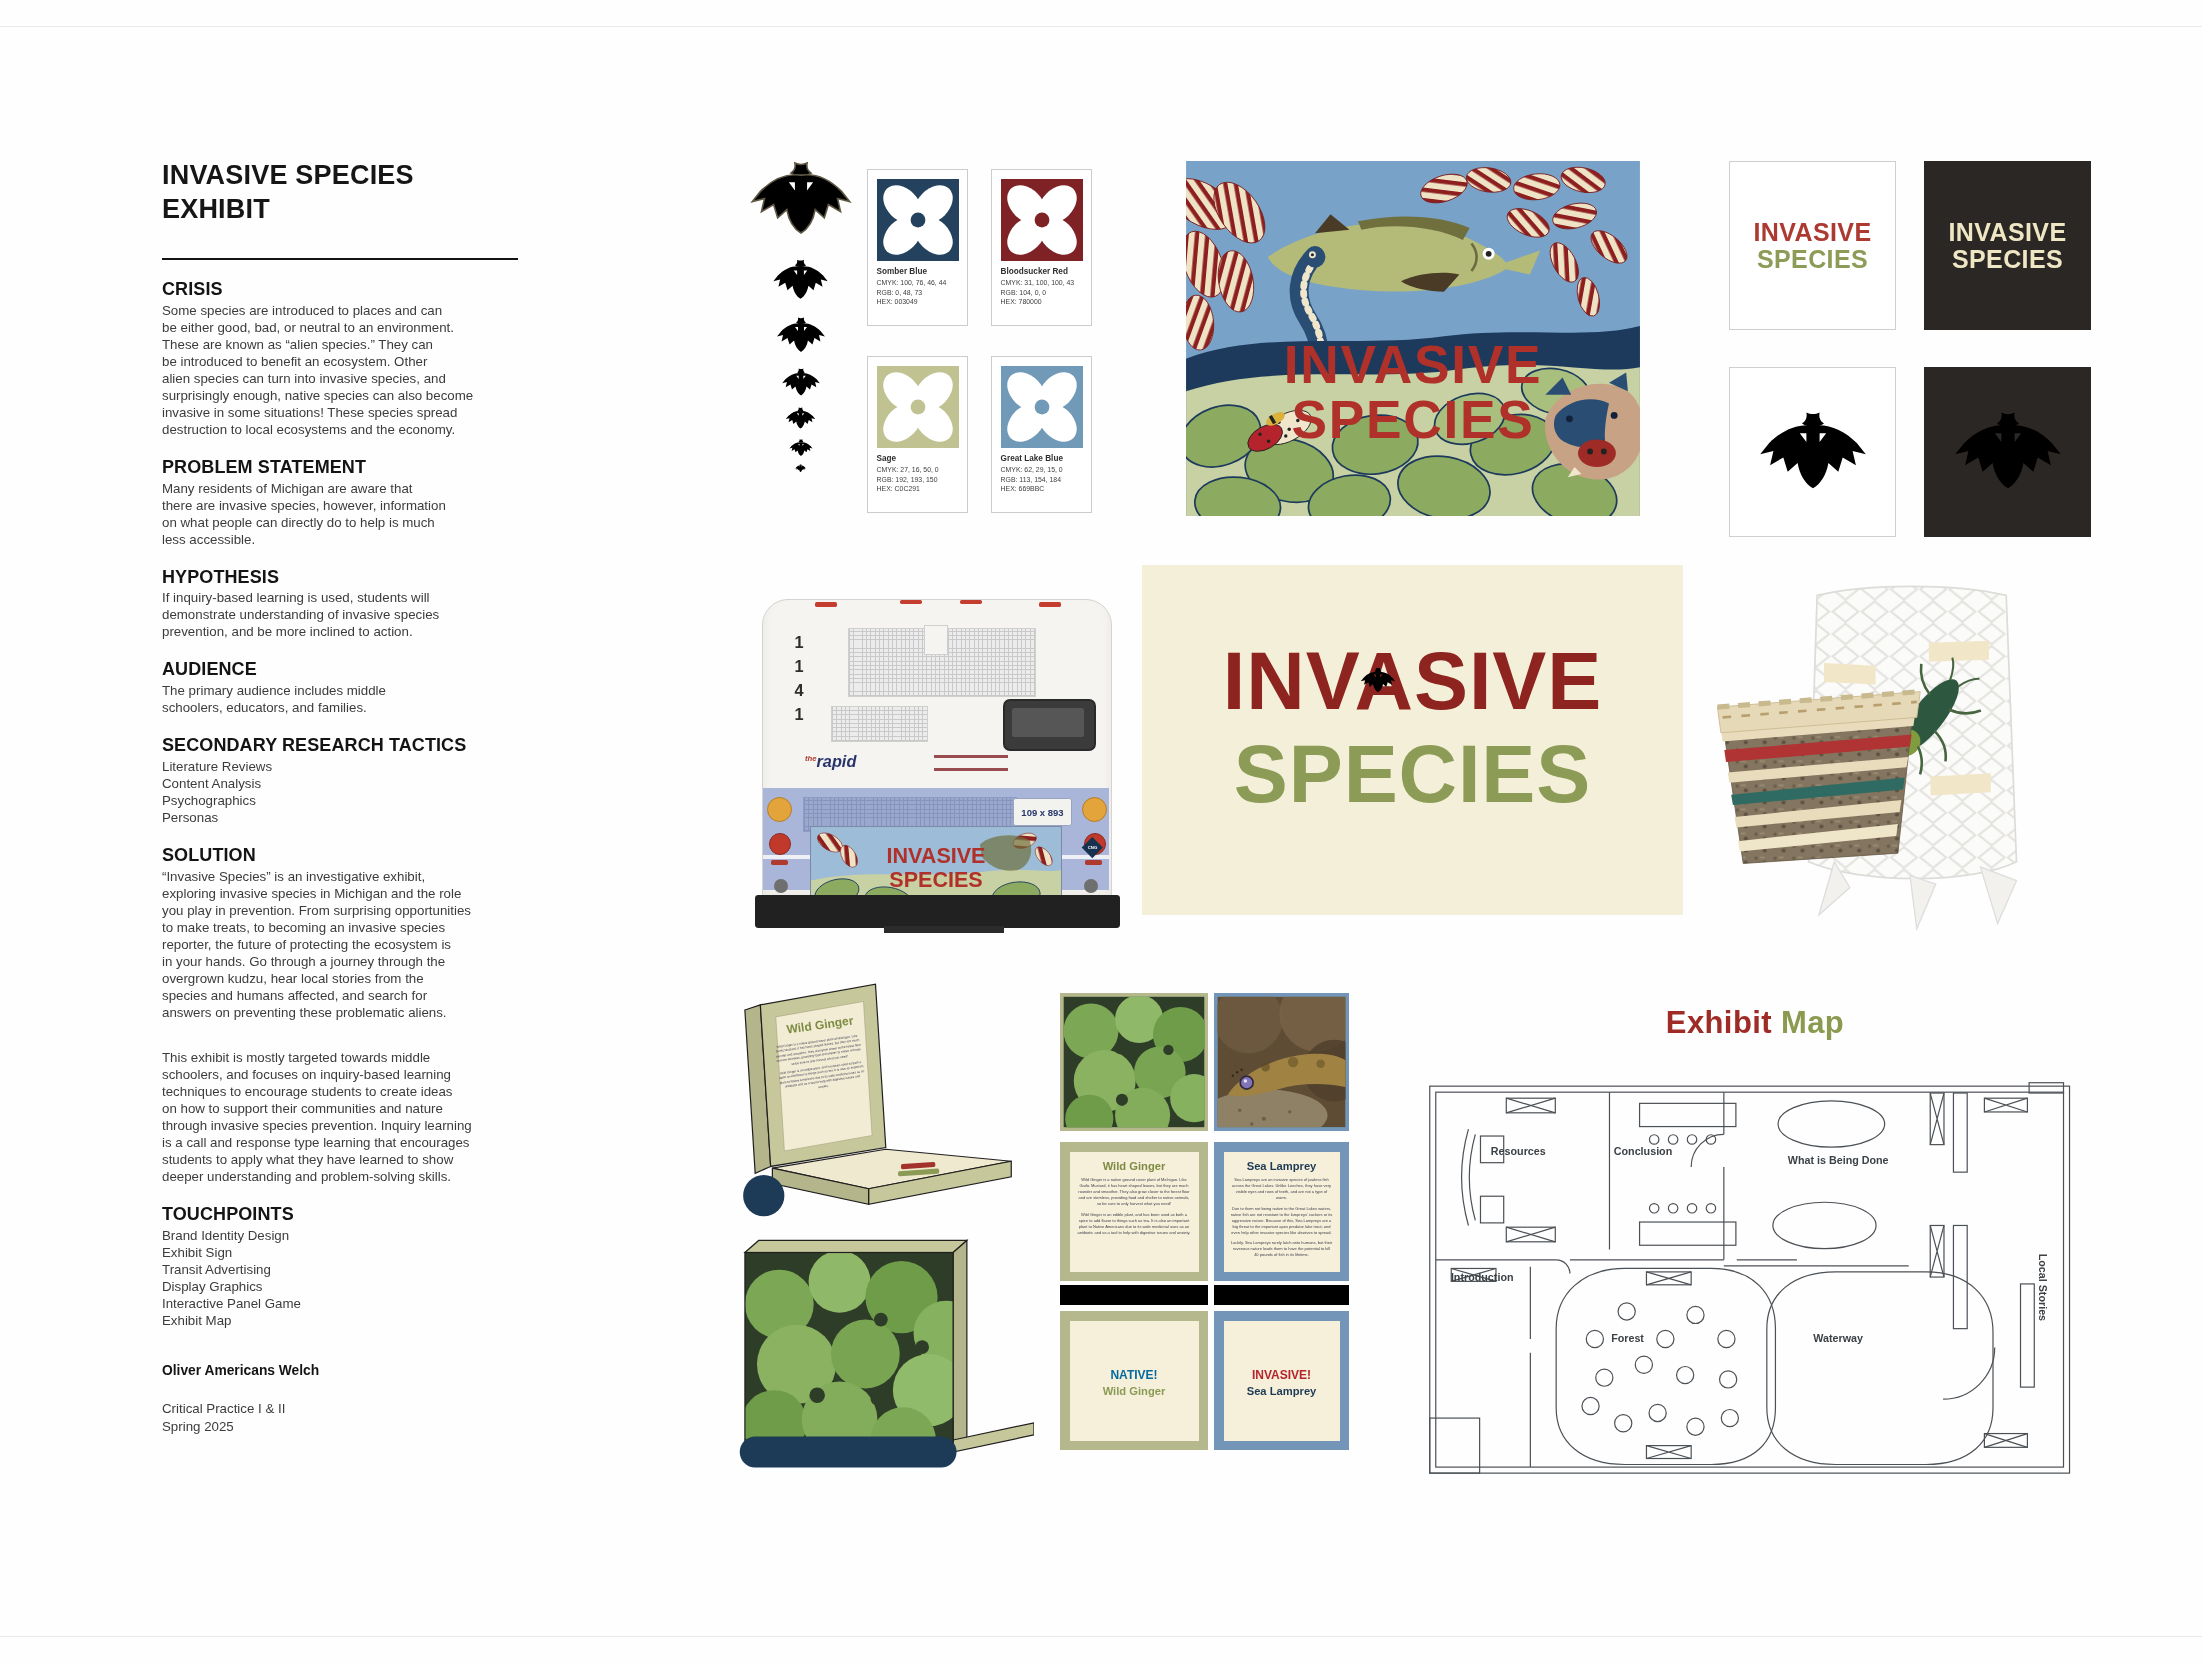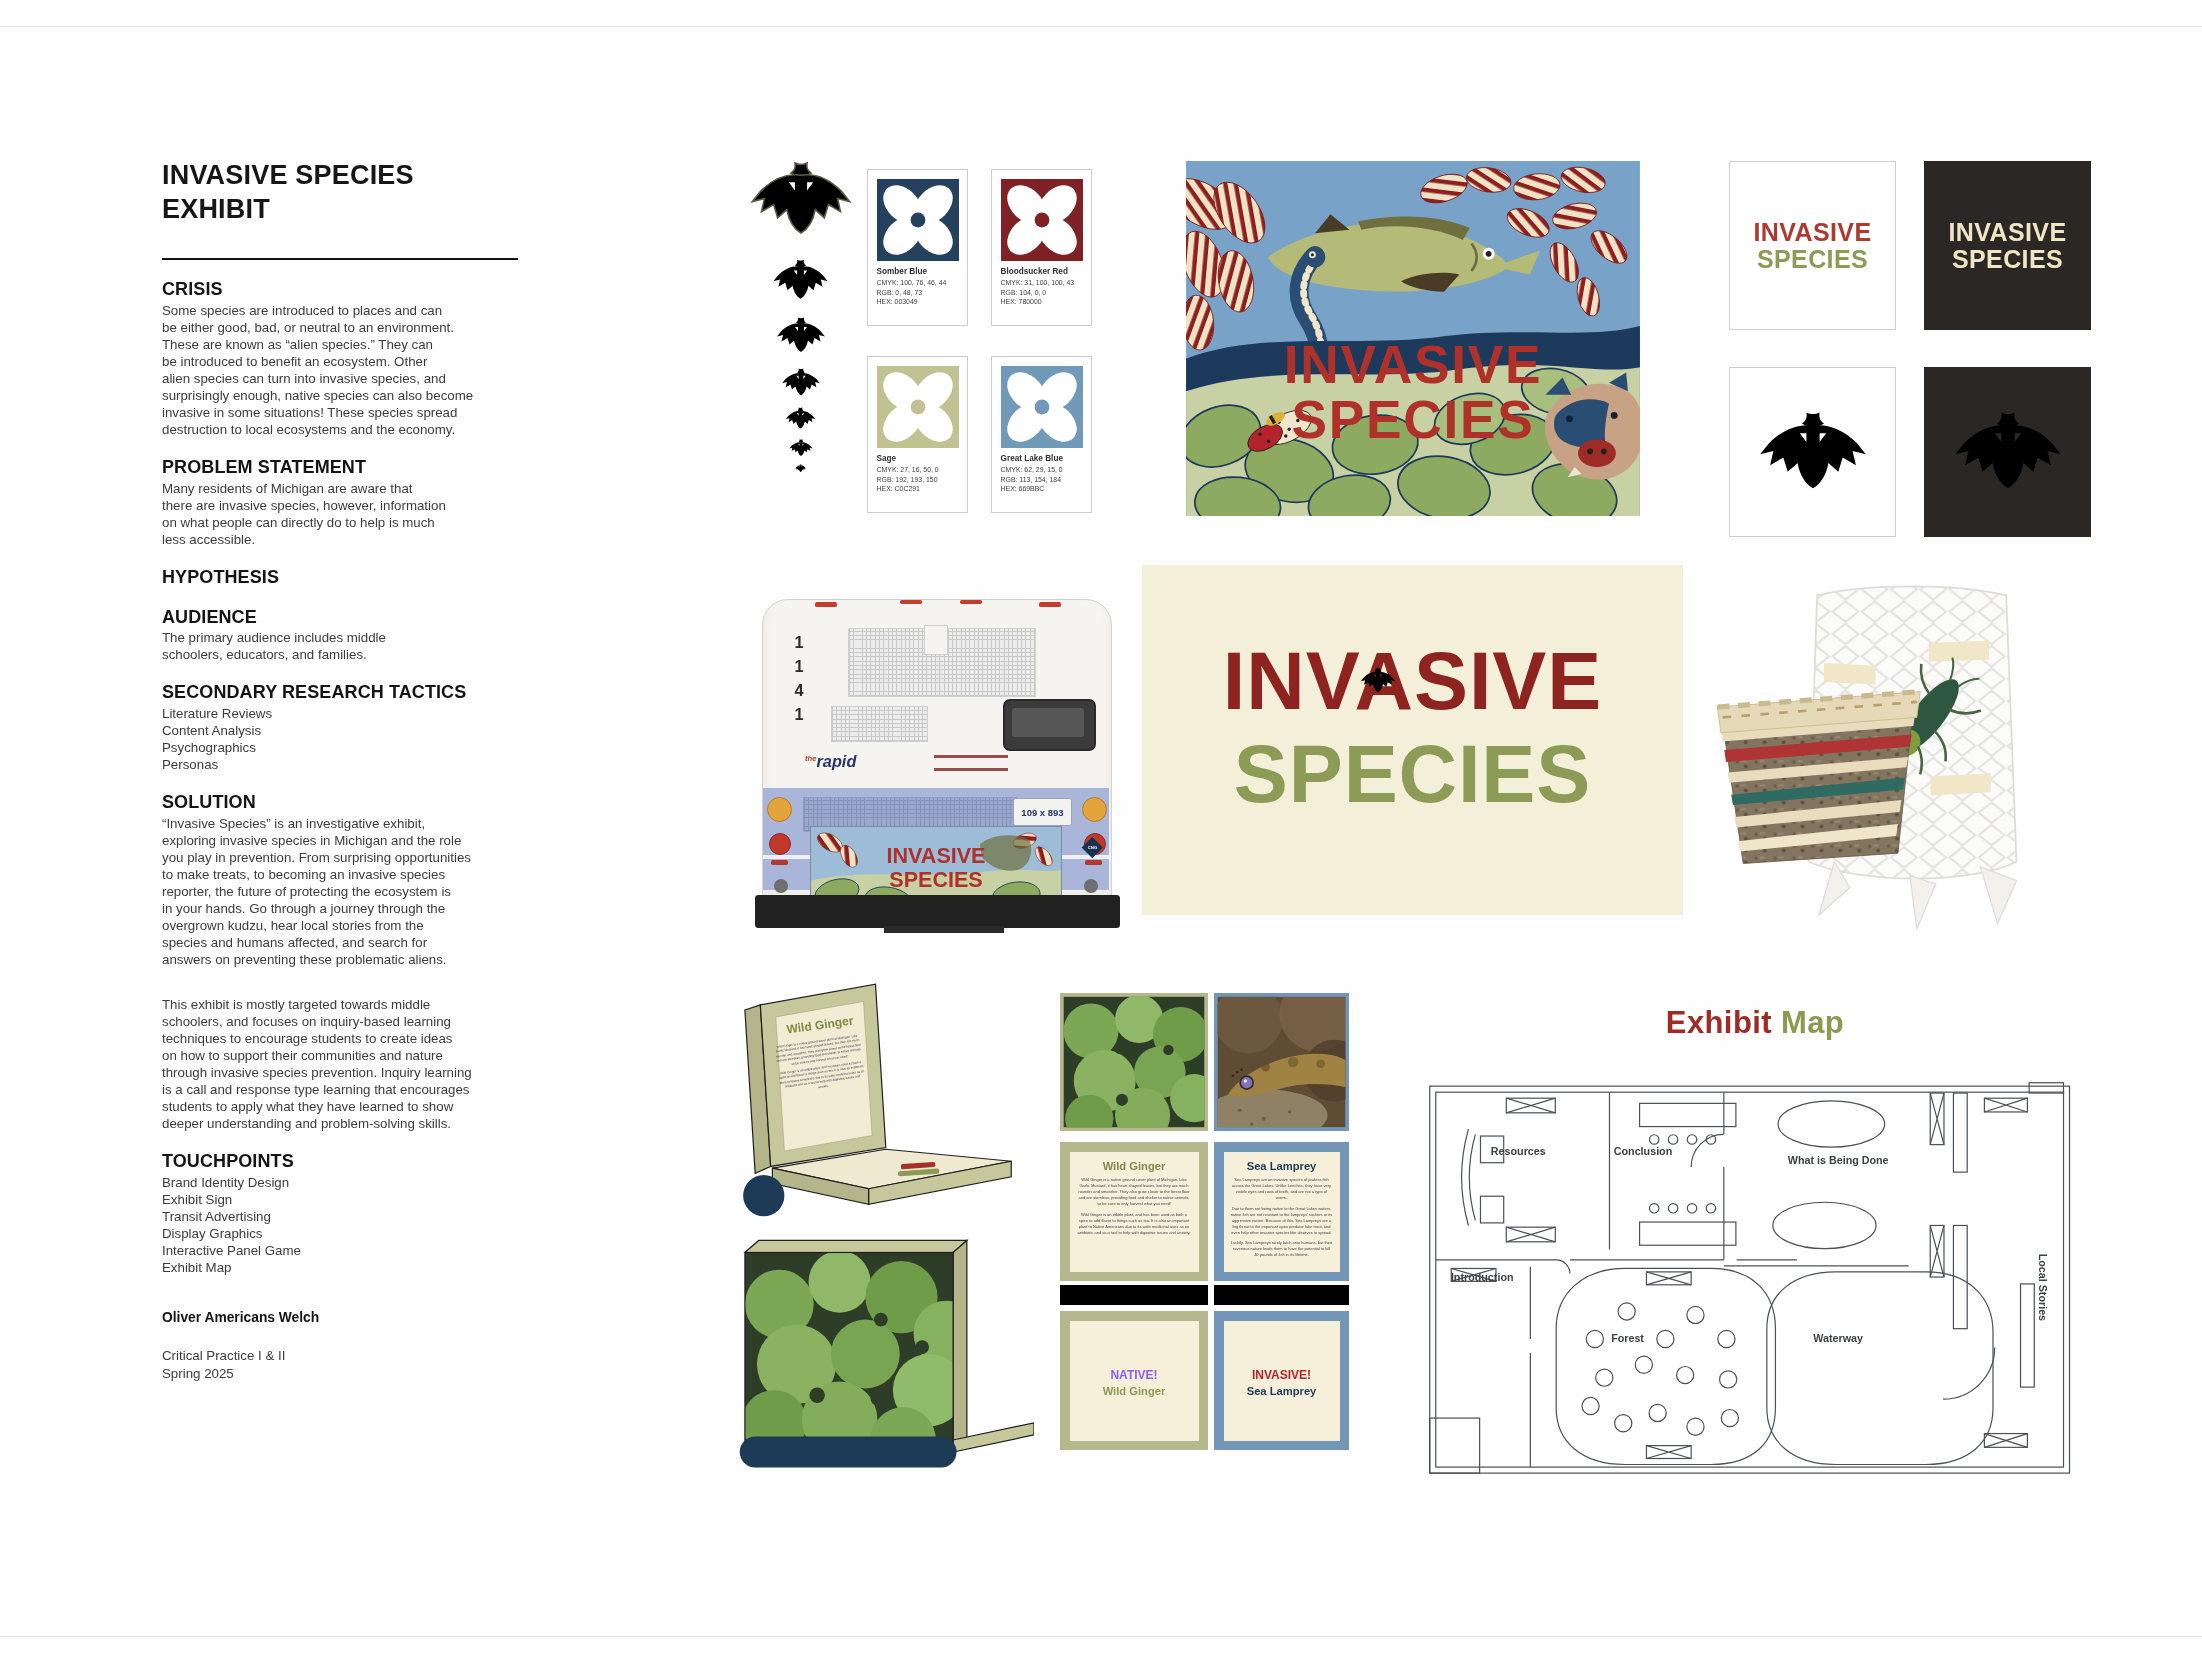--- a/index.html
+++ b/index.html
@@ -101,20 +101,23 @@
   </div>
   <div class="sec">
     <h3>PROBLEM STATEMENT</h3>
     <p>Many residents of Michigan are aware that
 there are invasive species, however, information
 on what people can directly do to help is much
 less accessible.</p>
   </div>
   <div class="sec">
     <h3>HYPOTHESIS</h3>
+    <p>If inquiry-based learning is used, students will
+demonstrate understanding of invasive species
+prevention, and be more inclined to action.</p>
   </div>
   <div class="sec">
     <h3>AUDIENCE</h3>
     <p>The primary audience includes middle
 schoolers, educators, and families.</p>
   </div>
   <div class="sec">
     <h3>SECONDARY RESEARCH TACTICS</h3>
     <p>Literature Reviews
 Content Analysis
@@ -585,21 +588,21 @@
     <div class="body">Due to them not being native to the Great Lakes waters, native fish are not resistant to the lampreys' suckers or its aggressive nature. Because of this, Sea Lampreys are a big threat to the important apex predator lake trout, and even help other invasive species like alewives to spread.</div>
     <div class="body">Luckily, Sea Lampreys rarely latch onto humans, but their ravenous nature leads them to have the potential to kill 40 pounds of fish in its lifetime.</div>
   </div>
 </div>
 
 <div class="blackbar" style="left:1060px;top:1285px;width:148px"></div>
 <div class="blackbar" style="left:1214px;top:1285px;width:135px"></div>
 
 <div class="pcard" style="left:1060px;top:1311px;width:148px;height:139px;background:#b5b88c">
   <div class="inner">
-    <div class="tagline" style="top:47px;font-size:12px;color:#8b5cf6">NATIVE!</div>
+    <div class="tagline" style="top:47px;font-size:12px;color:#0369a1">NATIVE!</div>
     <div class="tagline" style="top:64px;font-size:11.2px;color:#8b9a55">Wild Ginger</div>
   </div>
 </div>
 <div class="pcard" style="left:1214px;top:1311px;width:135px;height:139px;background:#7396b8">
   <div class="inner">
     <div class="tagline" style="top:47px;font-size:12px;color:#b5232c">INVASIVE!</div>
     <div class="tagline" style="top:64px;font-size:11.2px;color:#1d3a56">Sea Lamprey</div>
   </div>
 </div>
 

